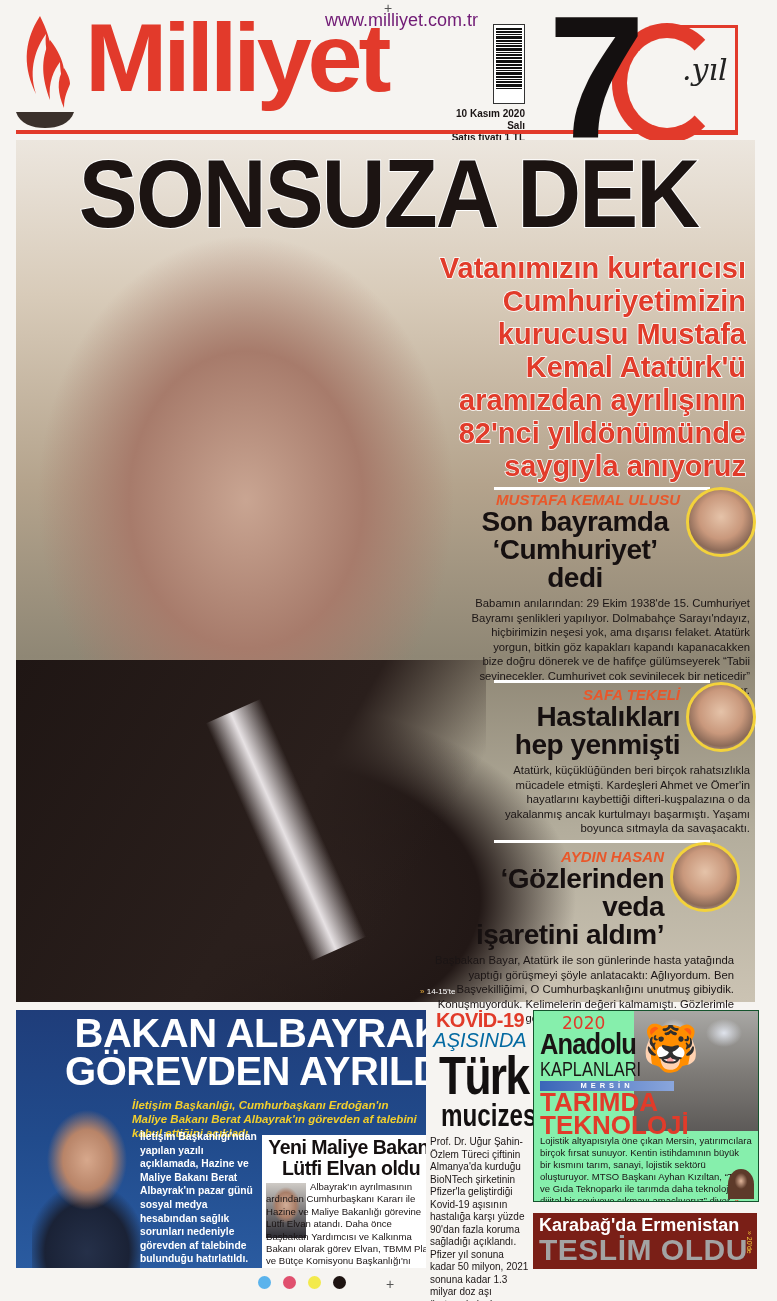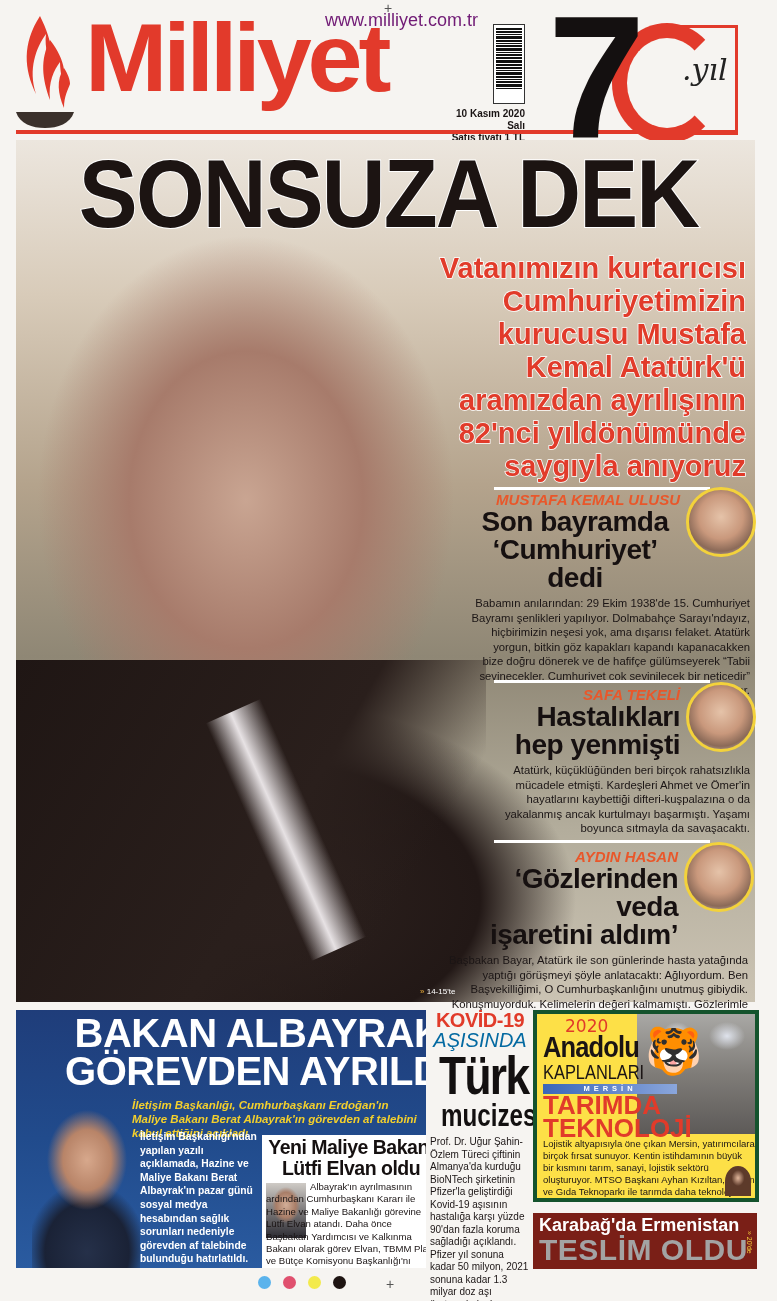--- a/index.html
+++ b/index.html
@@ -60,21 +60,21 @@
   
   .kovid { position: absolute; left: 430px; top: 1010px; width: 100px; }
   .kovid-1 { font-weight: 900; font-size: 20px; line-height: 20px; color: #e13b2a; text-align: center; letter-spacing: -0.5px; }
   .kovid-2 { font-style: italic; font-size: 20px; line-height: 20px; color: #0369a1; text-align: center; }
   .kovid-3 { font-weight: 900; font-size: 54px; line-height: 50px; color: #131010; text-align: center; letter-spacing: -2px; transform: scaleX(0.82); }
   .kovid-4 { font-size: 31px; line-height: 32px; color: #131010; text-align: center; transform: scaleX(0.78); font-weight: 700; }
   .kovid-body { font-size: 10px; line-height: 12.5px; color: #1b1515; margin-top: 4px; }
   .kovid-body .ref { color: #e13b2a; font-weight: 700; font-size: 8px; }
 
   
-  .anadolu { position: absolute; left: 533px; top: 1010px; width: 226px; height: 192px; border: 4px solid #14532d; background: #fde047; overflow: hidden; }
+  .anadolu { position: absolute; left: 533px; top: 1010px; width: 226px; height: 192px; border: 1px solid #14532d; background: #86efac; overflow: hidden; }
   .anadolu-photo { position: absolute; left: 100px; top: 0; width: 126px; height: 120px; background:
       radial-gradient(ellipse 18px 14px at 90px 22px, #dfe3ec 0%, rgba(0,0,0,0) 100%),
       radial-gradient(ellipse 14px 12px at 40px 20px, #dfe3ec 0%, rgba(0,0,0,0) 100%),
       linear-gradient(180deg, #a9a8a5 0%, #7f7c78 50%, #5d5a58 100%); }
   .anadolu-year { position: absolute; left: 28px; top: 2px; font-size: 17px; color: #e13b2a; font-family: "DejaVu Sans", sans-serif; }
   .anadolu-name { position: absolute; left: 6px; top: 18px; font-weight: 900; font-size: 30px; line-height: 30px; color: #1a1414; letter-spacing: -1px; transform: scaleX(0.85); transform-origin: left; }
   .anadolu-kap { position: absolute; left: 6px; top: 48px; font-size: 20px; line-height: 20px; color: #1a1414; transform: scaleX(0.82); transform-origin: left; }
   .anadolu-tiger { position: absolute; left: 108px; top: 10px; font-size: 46px; color: #111; }
   .anadolu-mersin { position: absolute; left: 6px; top: 70px; width: 134px; height: 10px; background: linear-gradient(90deg, #3a66b8, #8aa6dc); color: #fff; font-size: 7.5px; font-weight: 700; text-align: center; letter-spacing: 4px; line-height: 10px; }
   .anadolu-title { position: absolute; left: 6px; top: 80px; font-weight: 900; font-size: 26px; line-height: 23px; color: #e13b2a; letter-spacing: 0px; }
@@ -165,21 +165,21 @@
   <div class="avatar" style="left:216px; top:-4px;"></div>
   <div class="byline" style="width:210px;">SAFA TEKELİ</div>
   <div class="title" style="width:210px;">
     <div>Hastalıkları</div>
     <div>hep yenmişti</div>
   </div>
   <div class="body" style="width:280px;">Atatürk, küçüklüğünden beri birçok rahatsızlıkla mücadele etmişti. Kardeşleri Ahmet ve Ömer'in hayatlarını kaybettiği difteri-kuşpalazına o da yakalanmış ancak kurtulmayı başarmıştı. Yaşamı boyunca sıtmayla da savaşacaktı.</div>
 </div>
 
 <div class="divider" style="left:494px; top:840px; width:216px;"></div>
-<div class="story" style="left:448px; top:848px; width:300px;">
+<div class="story" style="left:434px; top:848px; width:300px;">
   <div class="avatar" style="left:236px; top:-6px;"></div>
   <div class="byline" style="width:230px;">AYDIN HASAN</div>
   <div class="title" style="width:230px;">
     <div>‘Gözlerinden veda</div>
     <div>işaretini aldım’</div>
   </div>
   <div class="body" style="width:300px;">Başbakan Bayar, Atatürk ile son günlerinde hasta yatağında yaptığı görüşmeyi şöyle anlatacaktı: Ağlıyordum. Ben Başvekilliğimi, O Cumhurbaşkanlığını unutmuş gibiydik. Konuşmuyorduk. Kelimelerin değeri kalmamıştı. Gözlerimle gözlerinden veda işaretini alarak ayrıldım.</div>
 </div>
 <div class="pageref" style="left:420px; top:987px;"><span class="chev">»</span> <span>14-15'te</span></div>
 

